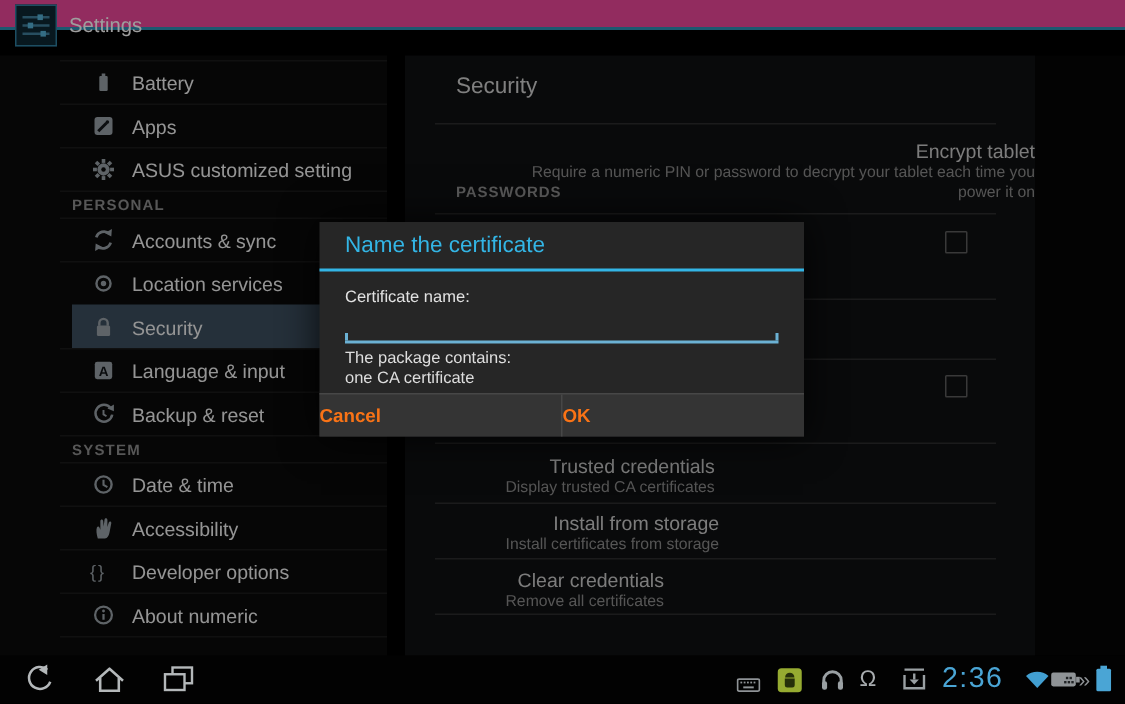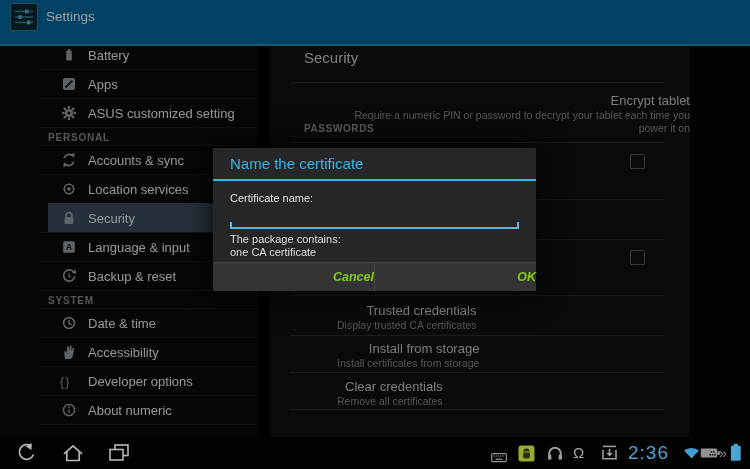--- a/index.html
+++ b/index.html
@@ -1,21 +1,21 @@
 <!DOCTYPE html>
 <html><head>
 <meta charset="utf-8">
 <style>
   * { margin:0; padding:0; box-sizing:border-box; }
   html,body { background:#000; }
   body { font-family:"Liberation Sans","DejaVu Sans",sans-serif; }
   .screen { position:relative; width:750px; height:469px; background:#000; overflow:hidden; }
 
   
-  .actionbar { position:absolute; left:0; top:0; width:750px; height:46px; background:#0369a1; border-bottom:2px solid #2e90b5; z-index:10; }
+  .actionbar { position:absolute; left:0; top:0; width:750px; height:20px; background:#ec4899; border-bottom:2px solid #2e90b5; z-index:10; }
   .app-icon { position:absolute; left:10px; top:3px; width:28px; height:28px; background:#0e2733; border:1px solid #2f7e9f; }
   .app-title { position:absolute; left:46px; top:0; line-height:33px; font-size:13.5px; color:#fff; }
 
   
   .sidebar { position:absolute; left:0; top:37px; width:258px; height:400px; background:#0a0a0a; z-index:5; }
   .side-row { position:absolute; left:40px; width:218px; height:29px; border-top:1px solid rgba(255,255,255,0.07); }
   .side-row.selected { left:48px; width:210px; background:#3d4e5e; border-top-color:transparent; }
   .side-row .s-icon { position:absolute; left:20px; top:5px; width:18px; height:18px; }
   .side-row.selected .s-icon { left:12px; }
   .side-row .s-label { position:absolute; left:48px; top:0; line-height:29px; font-size:13px; color:#f0f0f0; white-space:nowrap; }
@@ -45,21 +45,21 @@
   .dlg-accent { position:absolute; left:0; top:31px; width:323px; height:2px; background:#33b5e5; }
   .dlg-label { position:absolute; left:17px; top:44px; font-size:11px; color:#e2e2e2; }
   .dlg-input { position:absolute; left:17px; top:58px; width:289px; height:21px; }
   .dlg-input .sel { position:absolute; left:6px; top:1px; font-size:14px; font-weight:bold; line-height:19px; color:#ffffff; background:#35809c; padding:0 2px; }
   .dlg-underline { position:absolute; left:17px; top:79px; width:289px; height:2px; background:#6bb1d4; }
   .dlg-underline:before, .dlg-underline:after { content:""; position:absolute; top:-5px; width:2px; height:5px; background:#6bb1d4; }
   .dlg-underline:before { left:0; } .dlg-underline:after { right:0; }
   .dlg-pkg1 { position:absolute; left:17px; top:85px; font-size:11px; line-height:13px; color:#dedede; }
   .dlg-pkg2 { position:absolute; left:17px; top:98px; font-size:11px; line-height:13px; color:#dedede; }
   .dlg-buttons { position:absolute; left:0; top:114px; width:323px; height:29px; display:flex; border-top:1px solid #474747; background:#343434; }
-  .dlg-btn { flex:1; text-align:right; line-height:28px; font-size:12.5px; font-weight:bold; color:#84cc16; cursor:default;font-style:italic; }
+  .dlg-btn { flex:1; text-align:left; line-height:28px; font-size:12.5px; font-weight:bold; color:#f97316; cursor:default; }
   .dlg-btn.first { border-right:1px solid #474747; }
 
   
   .navbar { position:absolute; left:0; top:437px; width:750px; height:32px; background:#020202; z-index:40; }
   .nav-ic { position:absolute; top:5px; }
   .st { position:absolute; }
   .clock { position:absolute; left:628px; top:5px; font-size:19px; letter-spacing:1px; color:#4aa5d5; }
   .chevrons { position:absolute; left:719px; top:8px; font-size:14px; color:#8f9396; }
   .omega { position:absolute; left:573px; top:7px; font-size:15px; color:#a8acaf; }
 </style>

